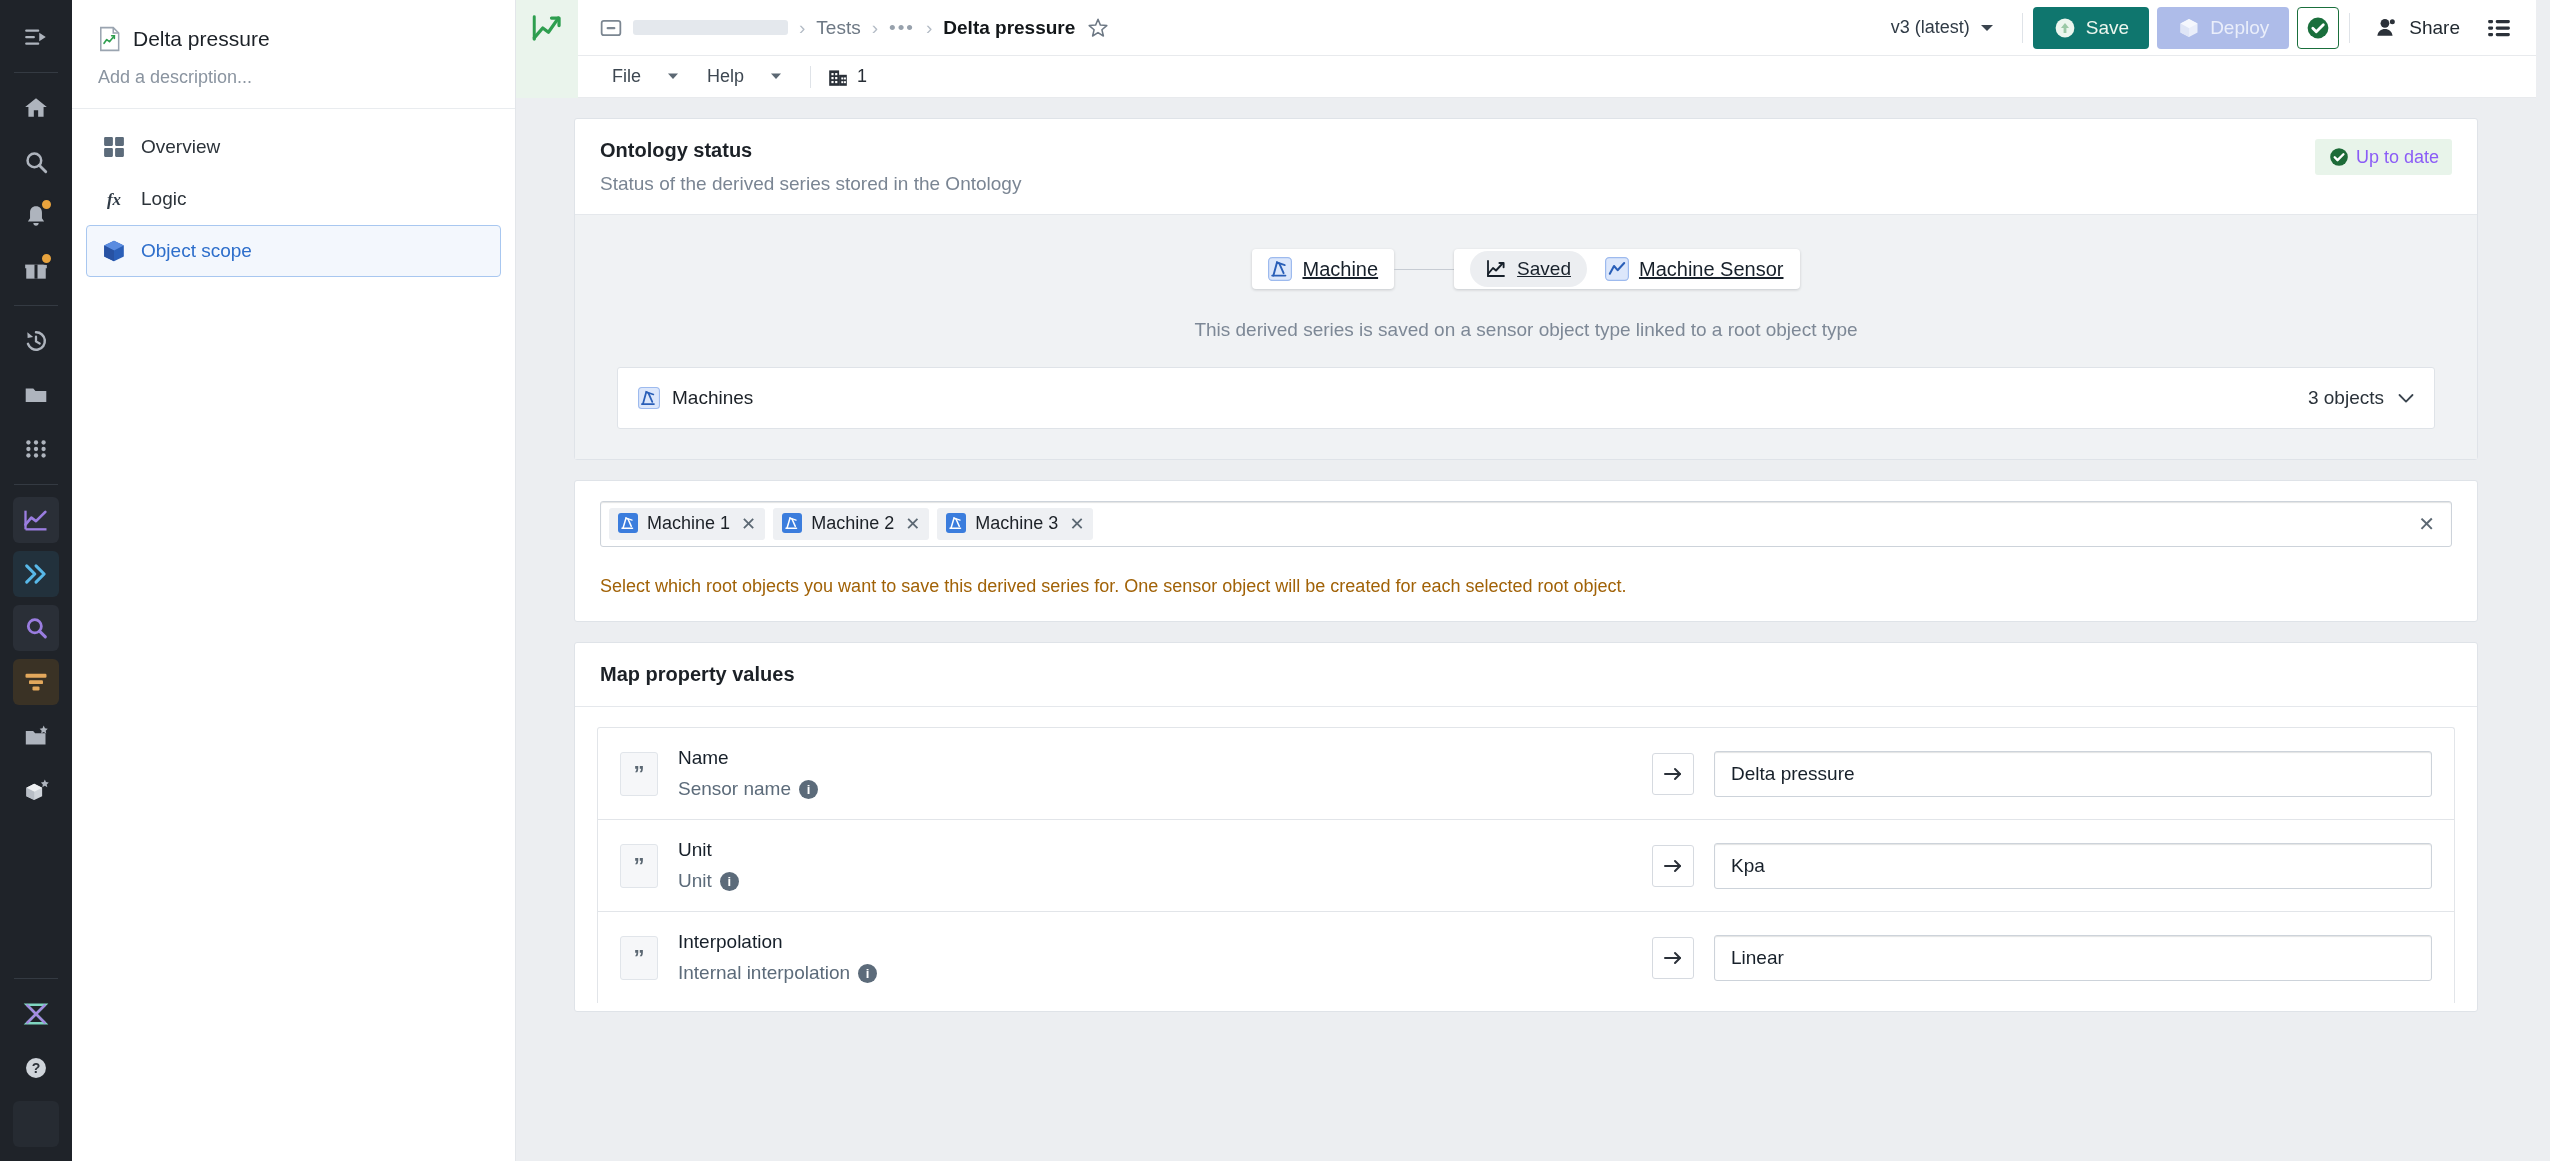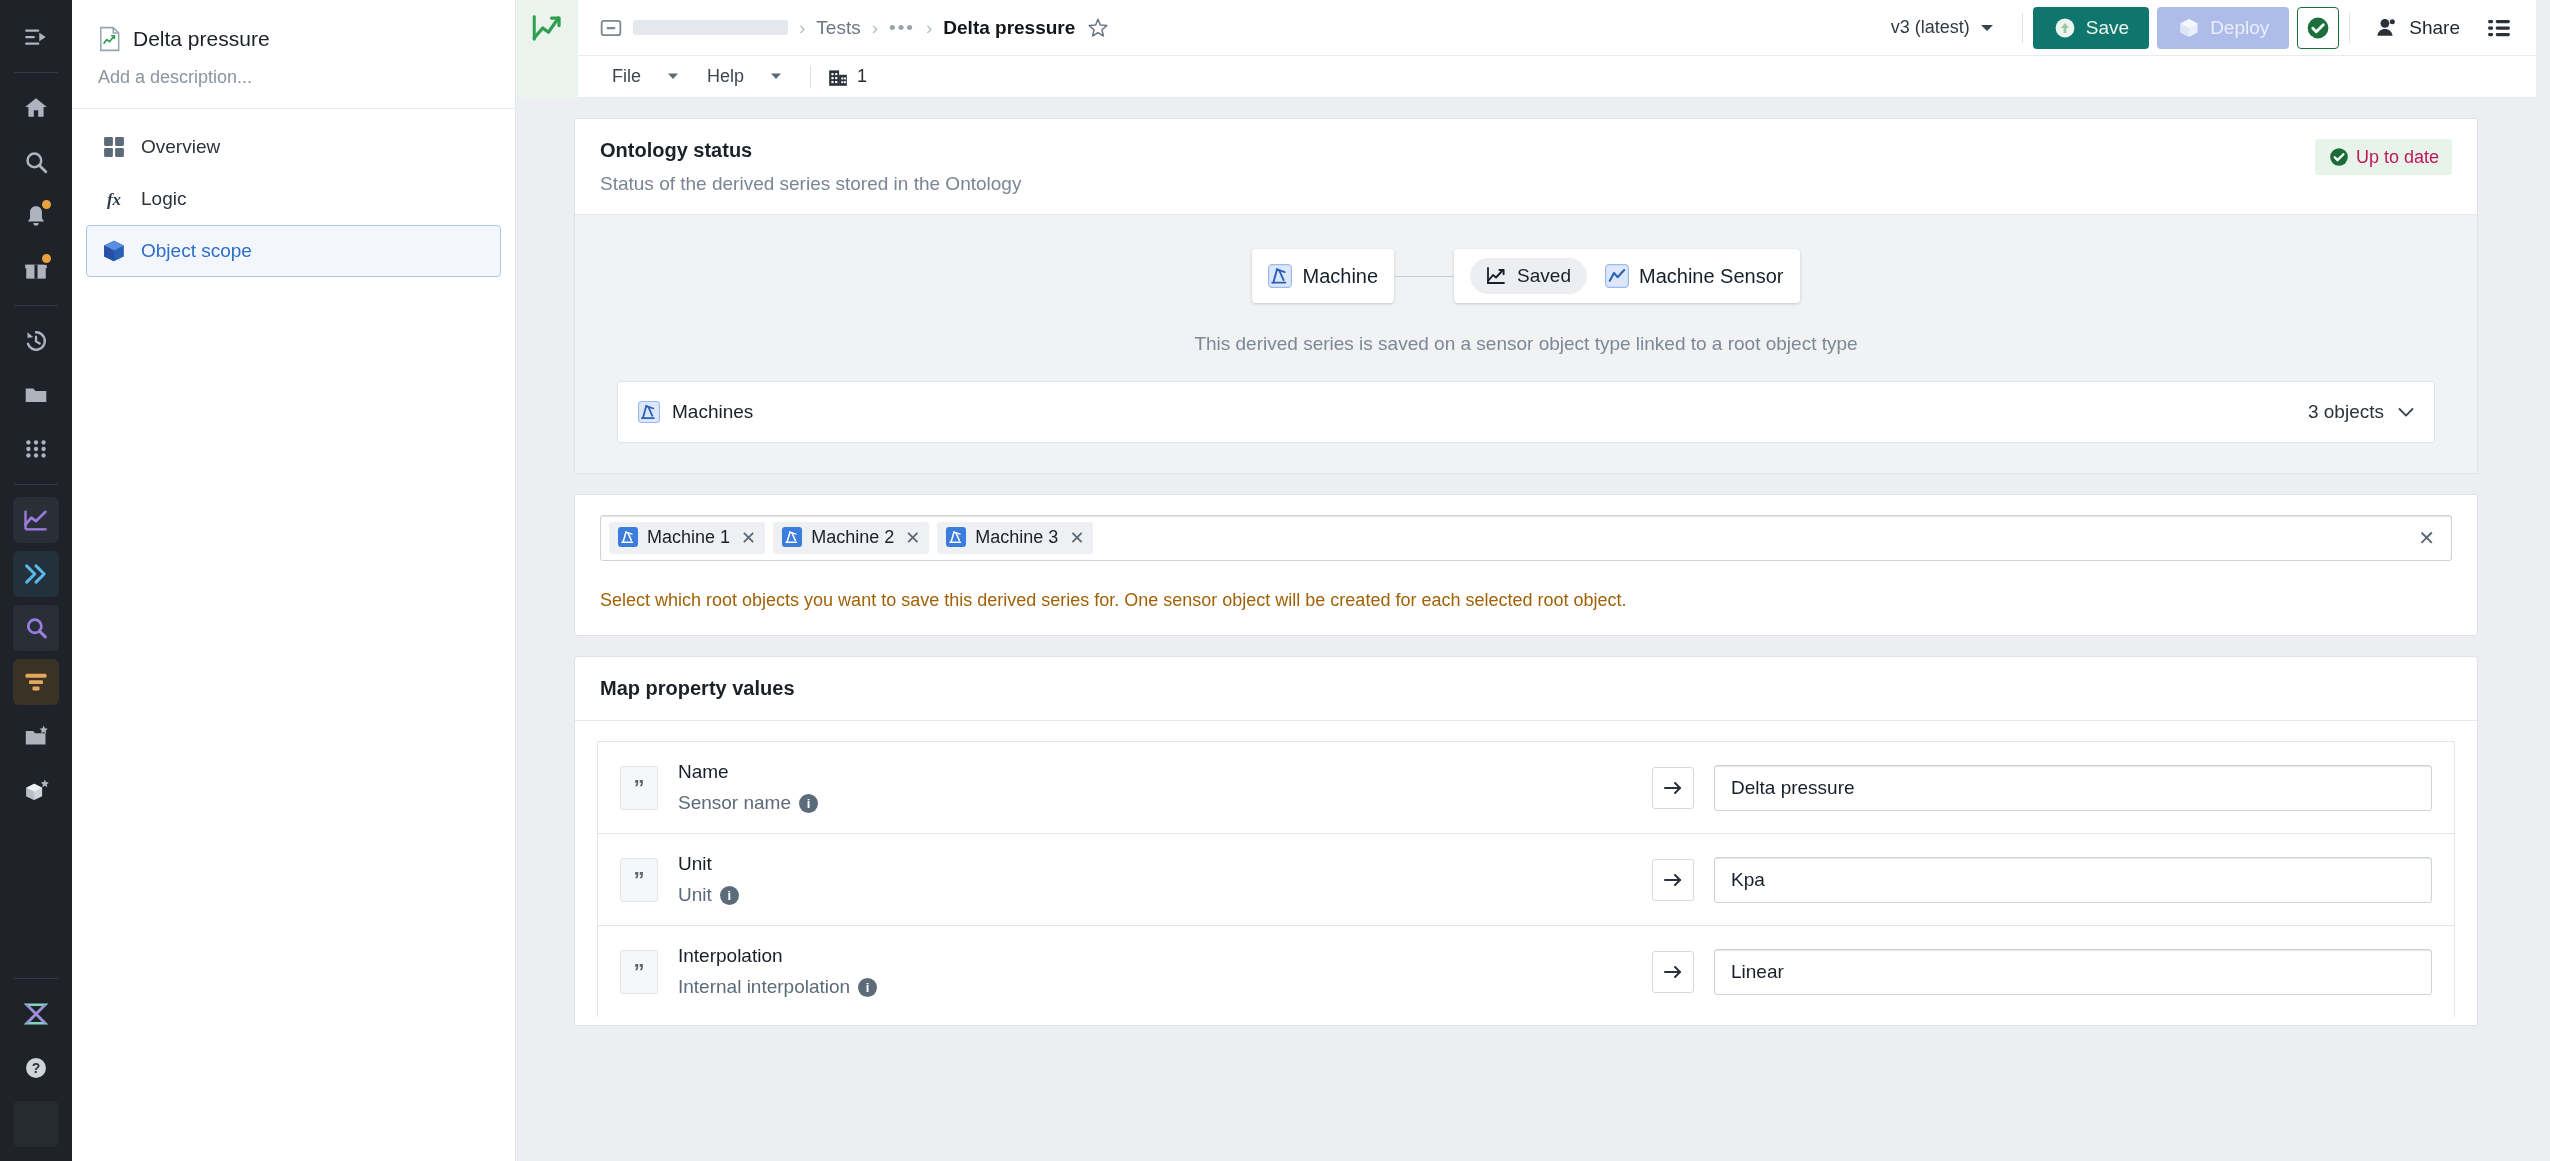--- a/index.html
+++ b/index.html
@@ -127,30 +127,30 @@
 
   .card { background: #fff; border: 1px solid #dfe3e8; border-radius: 3px; }
   .card-head {
     padding: 20px 25px 19px 25px; display: flex; align-items: flex-start;
     justify-content: space-between;
   }
   .card-title { font-size: 20px; font-weight: bold; color: #1c2127; }
   .card-sub { font-size: 19px; color: #7a8593; margin-top: 11px; }
   .badge-ok {
     display: flex; align-items: center; gap: 6px; background: #e8f4ea;
-    color: #be185d; font-size: 18px; padding: 7px 13px; border-radius: 3px;
+    color: #8b5cf6; font-size: 18px; padding: 7px 13px; border-radius: 3px;
   }
 
   .status-body { background: #f0f2f4; border-top: 1px solid #e5e8ec; padding: 34px 24px 30px 24px; }
   .graph { display: flex; flex-direction: column; align-items: center; }
   .graph-row { display: flex; align-items: center; }
   .node {
     background: #fff; border-radius: 4px; box-shadow: 0 1px 3px rgba(16,22,26,.18);
-    display: flex; align-items: center; height: 54px; padding: 16px 16px; gap: 10px;
-    font-size: 20px; color: #17202a; cursor: pointer;
+    display: flex; align-items: center; height: 40px; padding: 16px 16px; gap: 10px;
+    font-size: 20px; color: #17202a; cursor: pointer; text-decoration: underline;
   }
   .connector { width: 60px; height: 1px; background: #c7ccd3; }
   .pill {
     display: flex; align-items: center; gap: 9px; background: #eceef1;
     border-radius: 28px; padding: 7px 16px; font-size: 19px; color: #17202a;
   }
   .graph-note { margin-top: 30px; font-size: 19px; color: #7d8896; }
 
   .obj-row {
     margin: 26px 18px 0 18px; background: #fff; border: 1px solid #dfe3e8;

